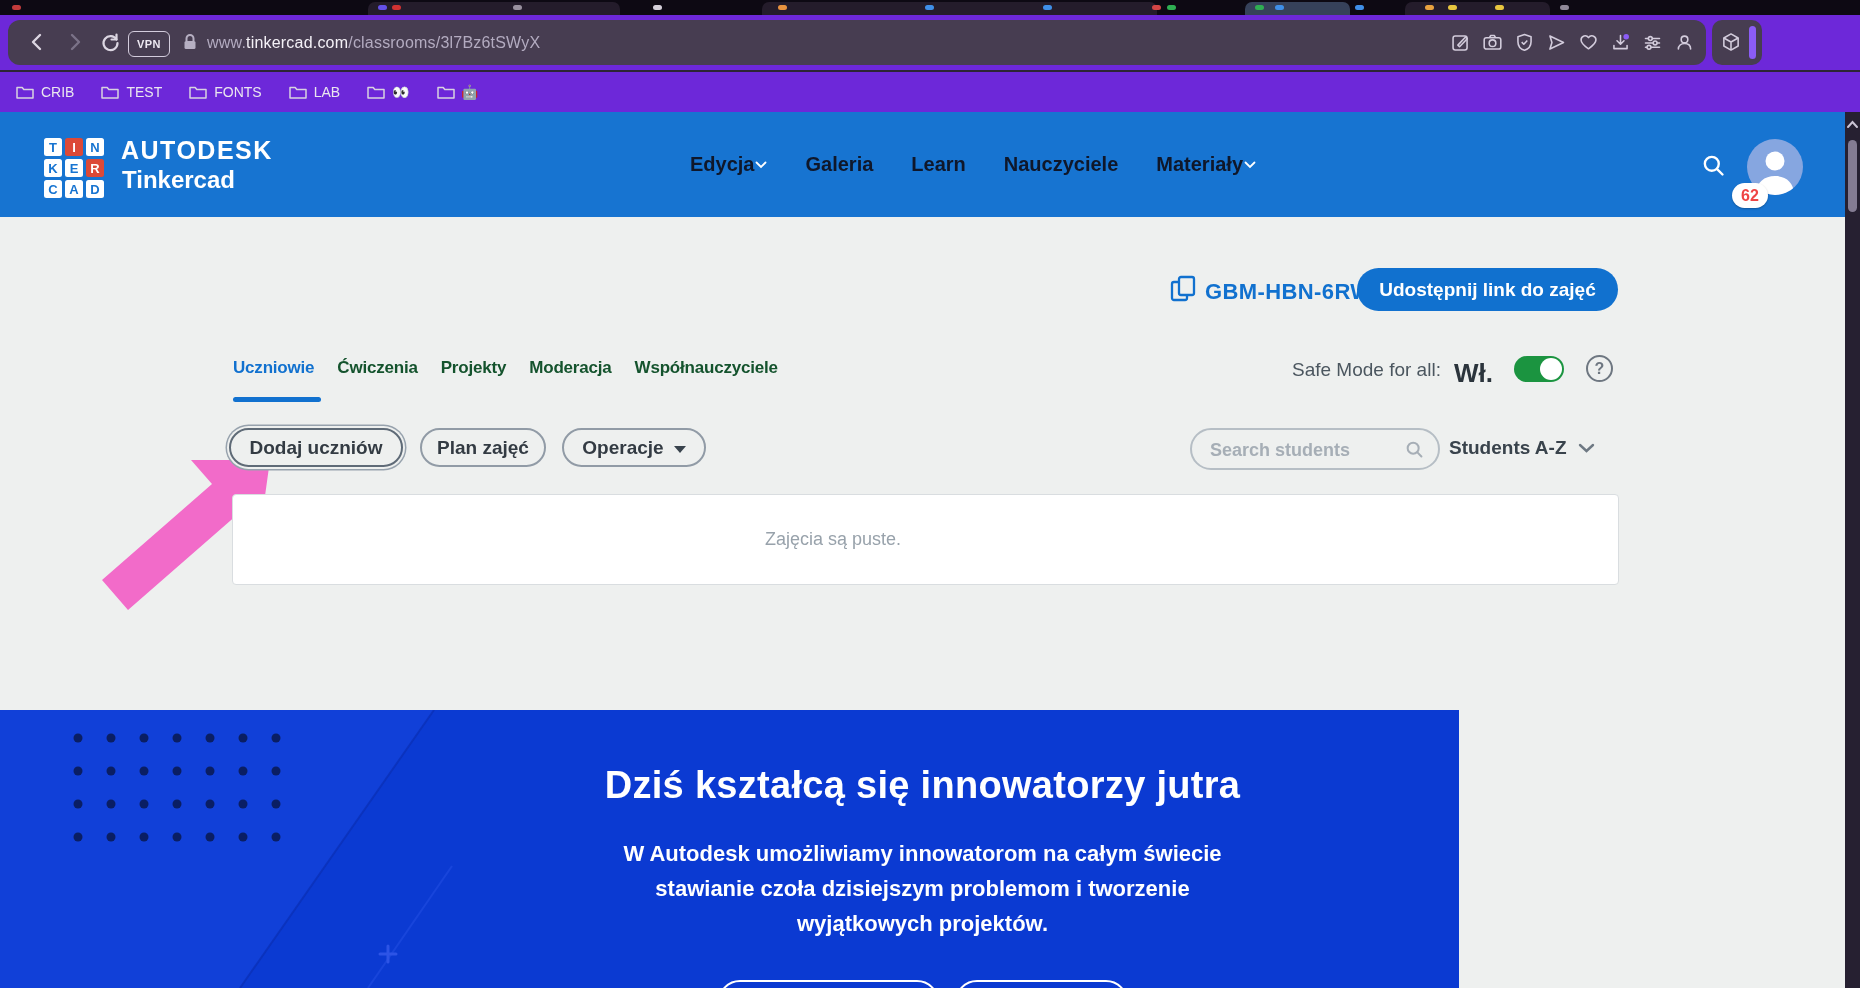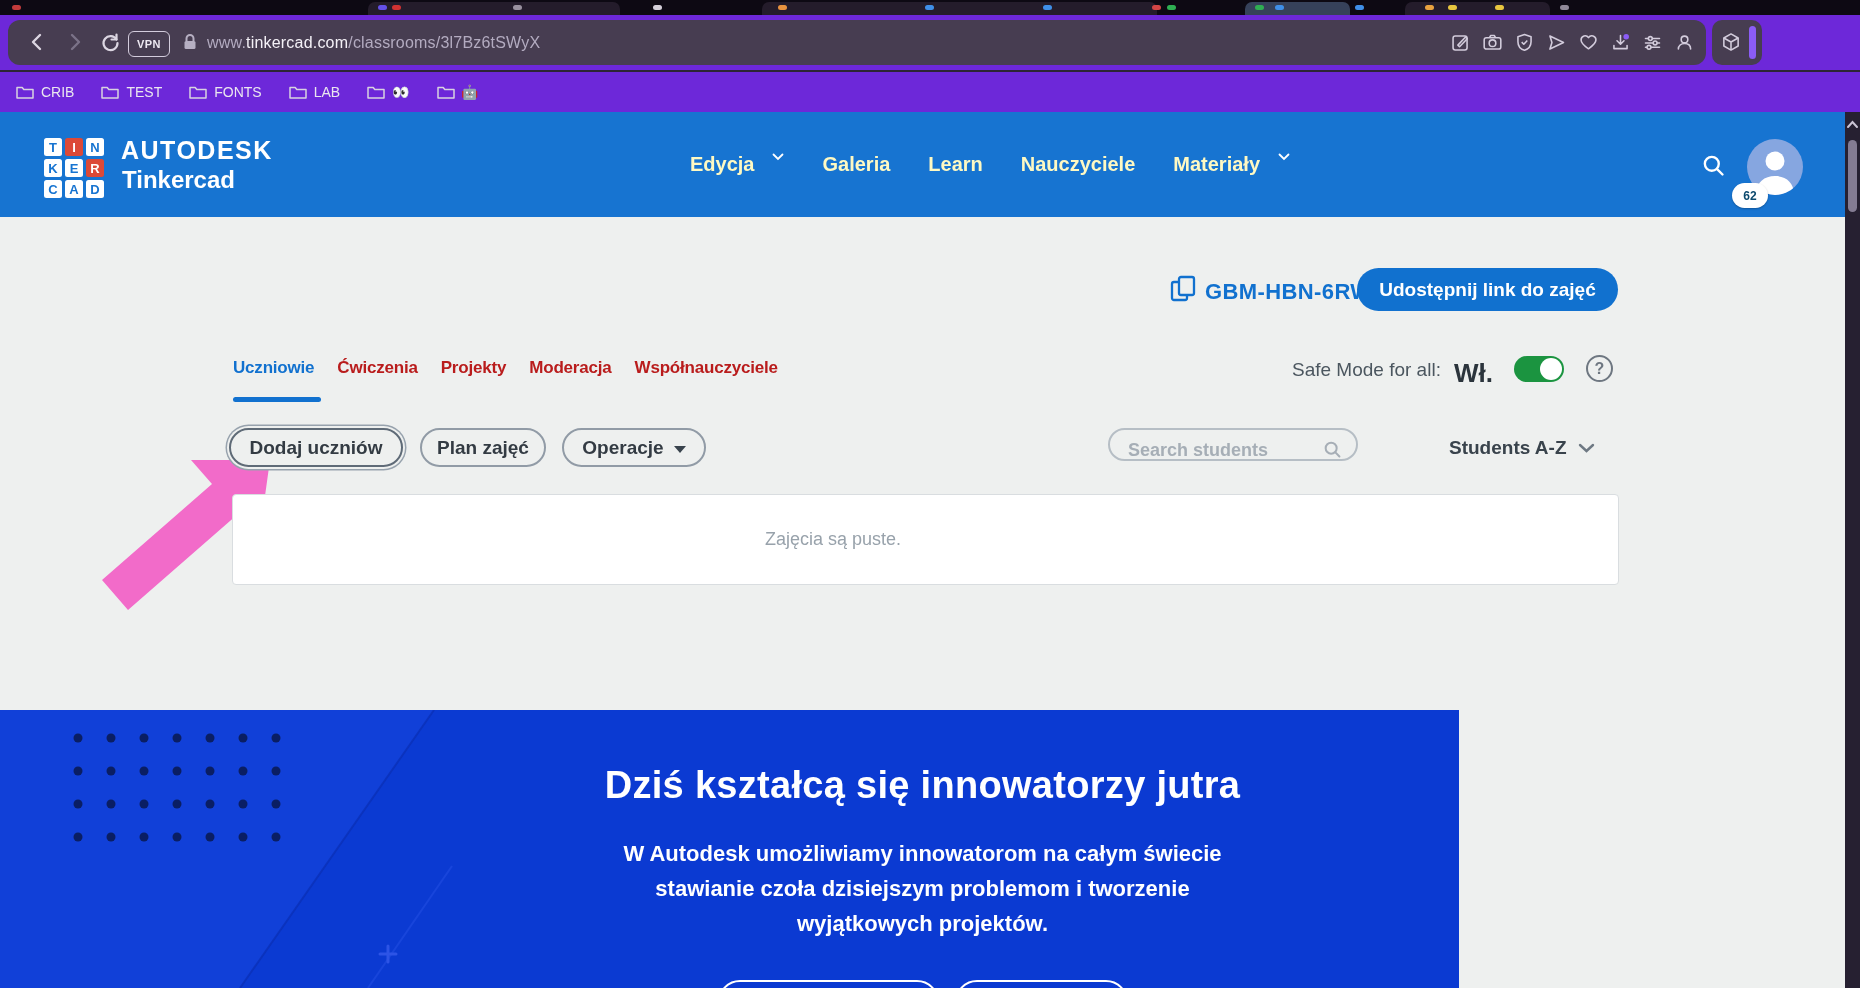--- a/index.html
+++ b/index.html
@@ -33,55 +33,55 @@
   
   #tc-header{position:absolute;left:0;top:112px;width:1845px;height:105px;background:#1774d1}
   #logo-grid{position:absolute;left:44px;top:26px;display:grid;grid-template-columns:repeat(3,18px);
              grid-auto-rows:18px;gap:3px}
   .tile{background:#fff;color:#1774d1;border-radius:2.5px;font-size:13px;font-weight:800;
         display:flex;align-items:center;justify-content:center}
   .tile.red{background:#dc4937;color:#fff}
   #brand-top{position:absolute;left:121px;top:24px;color:#fff;font-size:25px;font-weight:800;letter-spacing:1.5px}
   #brand-bottom{position:absolute;left:122px;top:54px;color:#fff;font-size:24px;font-weight:600}
   #header-nav{position:absolute;left:690px;top:0;height:105px;display:flex;align-items:center;gap:38px}
-  .nav-item{display:flex;align-items:flex-start;gap:18px;color:#fef9c3;font-size:20px;font-weight:700;cursor:pointer}
+  .nav-item{display:flex;align-items:center;gap:1px;color:#0f172a;font-size:20px;font-weight:700;cursor:pointer}
   #avatar{position:absolute;left:1747px;top:27px;width:56px;height:56px;border-radius:50%;
           background:#86a6e0;overflow:hidden;cursor:pointer}
   #avatar-badge{position:absolute;left:1732px;top:71px;width:36px;height:25px;border-radius:13px;background:#fff;
-        color:#0c4a6e;font-size:12px;font-weight:700;display:flex;align-items:center;justify-content:center;
+        color:#ef4444;font-size:16px;font-weight:700;display:flex;align-items:center;justify-content:center;
         box-shadow:0 1px 2px rgba(0,0,0,.25)}
 
   
   #content{position:absolute;left:0;top:217px;width:1845px;height:493px;background:#eef0ef}
   #annotation-layer{position:absolute;left:0;top:0;z-index:1}
   .row{position:absolute;z-index:2}
   #page-title{left:282px;top:272px;font-size:33px;color:#3d4b57;letter-spacing:.3px}
   #class-code{left:1205px;top:62px;font-size:22px;font-weight:600;color:#1171cf;letter-spacing:.4px;cursor:pointer}
   #share-btn{left:1357px;top:51px;width:261px;height:43px;border-radius:22px;background:#1171cf;color:#fff;
              font-size:19px;font-weight:700;display:flex;align-items:center;justify-content:center;cursor:pointer}
   #tabs-row{left:233px;top:141px;display:flex;gap:23px}
-  .tab{font-size:17px;font-weight:600;color:#b91c1c;letter-spacing:-.2px;cursor:pointer}
+  .tab{font-size:17px;font-weight:600;color:#14532d;letter-spacing:-.2px;cursor:pointer}
   .tab.active{color:#1171cf}
   #tab-underline{left:233px;top:180px;width:88px;height:5px;border-radius:2.5px;background:#1171cf}
   #safe-label{left:1292px;top:142px;font-size:19px;color:#4b565f}
   #safe-value{left:1454px;top:141px;font-size:26px;font-weight:800;color:#2b343c}
   #safe-toggle{left:1514px;top:139px;width:50px;height:26px;border-radius:13px;background:#1b9440;cursor:pointer}
   #safe-toggle .knob{position:absolute;right:2px;top:2px;width:22px;height:22px;border-radius:50%;background:#fff}
   #help-btn{left:1586px;top:138px;width:27px;height:27px;border-radius:50%;border:2.5px solid #6e7781;
             color:#6e7781;font-size:16px;font-weight:800;display:flex;align-items:center;justify-content:center;
             box-sizing:border-box;cursor:pointer}
   .pill-btn{height:39px;border-radius:20px;background:#eef0ef;display:flex;align-items:center;justify-content:center;
             font-size:19px;font-weight:700;color:#333b43;box-sizing:border-box;cursor:pointer}
   #btn-add{left:229px;top:211px;width:174px;border:2px solid #5f6b77;
            box-shadow:0 0 0 2px #eef0ef,0 0 0 3.5px #97a2ad}
   #btn-plan{left:420px;top:211px;width:126px;border:2px solid #919ba6}
   #btn-ops{left:562px;top:211px;width:144px;border:2px solid #919ba6}
   #btn-ops .caret{width:0;height:0;border-left:6px solid transparent;border-right:6px solid transparent;
                   border-top:7px solid #39434d;margin-left:10px;margin-top:3px}
-  #search-box{left:1108px;top:211px;width:250px;height:33px;border:2px solid #b6bec5;border-radius:21px;
+  #search-box{left:1190px;top:211px;width:250px;height:42px;border:2px solid #b6bec5;border-radius:21px;
               box-sizing:border-box}
   #search-box input{position:absolute;left:16px;top:3px;width:190px;height:32px;border:none;outline:none;
               background:transparent;font-family:inherit;font-size:18px;font-weight:600;color:#5a646d}
   #search-box input::placeholder{color:#a6aeb6;opacity:1}
   #sort-dd{left:1449px;top:211px;height:40px;display:flex;align-items:center;gap:11px;cursor:pointer}
   #sort-dd .lbl{font-size:19px;font-weight:700;color:#39434c}
   #empty-panel{left:232px;top:277px;width:1387px;height:91px;background:#fff;border:1px solid #d9dde0;
                border-radius:4px;box-sizing:border-box}
   #empty-text{position:absolute;left:0;top:0;width:1200px;height:89px;line-height:89px;text-align:center;
               font-size:18px;color:#98a2ab}

